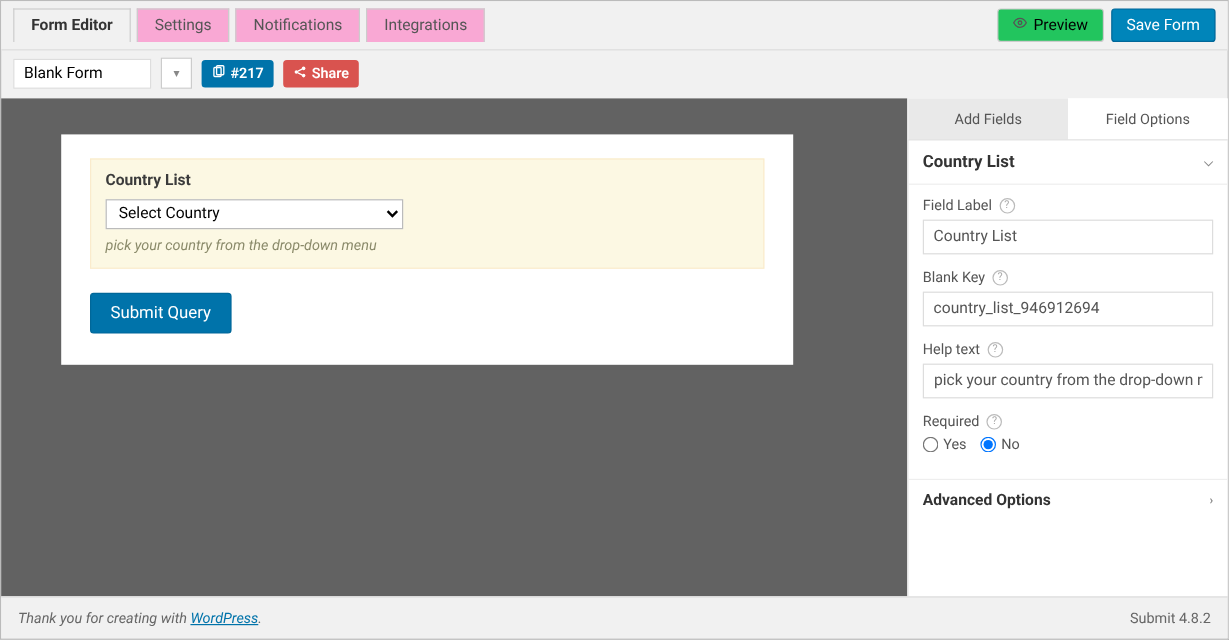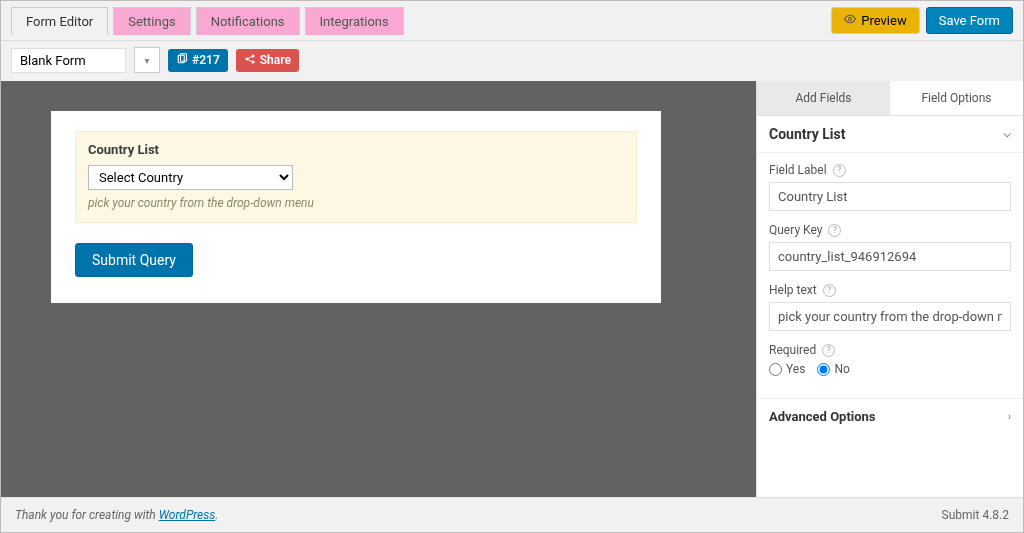--- a/index.html
+++ b/index.html
@@ -4,40 +4,40 @@
 <style>
   * { margin: 0; padding: 0; box-sizing: border-box; font-family: -apple-system, BlinkMacSystemFont, "Segoe UI", Roboto, "Helvetica Neue", Arial, sans-serif; }
   body { background: #f1f1f1; color: #444; font-size: 13px; }
 
   .page { width: 1024px; height: 533px; display: flex; flex-direction: column; border: 1px solid #bbb; background: #f1f1f1; }
 
   
   .topbar { display: flex; justify-content: space-between; align-items: flex-start; padding: 6px 10px 0 10px; background: #f1f1f1; border-bottom: 1px solid #ddd; flex: 0 0 auto; }
   .tabs { display: flex; gap: 5px; }
   .tab { background: #f9a8d4; border: 1px solid #ccc; padding: 6px 14px; font-size: 13px; color: #555; cursor: pointer; border-bottom: none; }
-  .tab.active { background: #f1f1f1; font-weight: 400; color: #333; position: relative; z-index: 1; }
+  .tab.active { background: #f1f1f1; font-weight: 700; color: #333; position: relative; z-index: 1; }
   .topactions { display: flex; gap: 6px; padding-bottom: 6px; }
   .btn { padding: 5px 12px; font-size: 13px; border-radius: 3px; border: 1px solid #ccc; background: #f7f7f7; cursor: pointer; display: inline-flex; align-items: center; gap: 5px; }
   .btn.primary { background: #0085ba; border-color: #006799; color: #fff; }
-  .btn.white { background: #eab308; }
+  .btn.white { background: #22c55e; }
 
   
   .secondbar { display: flex; align-items: center; gap: 8px; padding: 6px 10px 8px 10px; flex: 0 0 auto; }
   .form-name-input { background: #fff; border: 1px solid #ddd; padding: 4px 8px; font-size: 13px; width: 115px; }
   .collapse-btn { background: #fff; border: 1px solid #ccc; width: 26px; height: 26px; display: inline-flex; align-items: center; justify-content: center; cursor: pointer; }
   .copy-btn { background: #0073aa; color: #fff; padding: 4px 8px; border-radius: 3px; font-size: 12px; font-weight: 600; border: none; cursor: pointer; display: inline-flex; align-items: center; gap: 4px; }
   .share-btn { background: #d9534f; color: #fff; padding: 4px 8px; border-radius: 3px; font-size: 12px; font-weight: 600; border: none; cursor: pointer; display: inline-flex; align-items: center; gap: 4px; }
 
   
   .mainsplit { display: flex; flex: 1 1 auto; min-height: 0; }
   .canvas { flex: 1 1 auto; background: #626262; padding: 30px 50px; overflow: auto; }
   .formcard { background: #fff; padding: 20px 24px 26px 24px; max-width: 610px; }
   .fieldblock { background: #fcf8e3; border: 1px solid #faebcc; padding: 10px 12px 12px 12px; }
   .fieldblock .label { font-weight: 700; font-size: 13px; color: #3b3b3b; margin-bottom: 8px; }
-  .fieldblock select { width: 205px; padding: 3px 6px; font-size: 13px; border: 1px solid #bbb; background: #fff; }
+  .fieldblock select { width: 248px; padding: 3px 6px; font-size: 13px; border: 1px solid #bbb; background: #fff; }
   .fieldblock .help { font-style: italic; color: #8a8a6a; font-size: 12px; margin-top: 6px; }
   .submitbtn { background: #0073aa; color: #fff; border: 1px solid #006799; border-radius: 3px; padding: 8px 16px; font-size: 14px; margin-top: 20px; cursor: pointer; }
 
   
   .rightpanel { width: 267px; background: #fff; border-left: 1px solid #ddd; display: flex; flex-direction: column; }
   .righttabs { display: flex; border-bottom: 1px solid #ddd; }
   .righttab { flex: 1; text-align: center; padding: 10px 6px; font-size: 12px; color: #555; cursor: pointer; background: #fff; }
   .righttab.inactive { background: #e9e9e9; }
   .section-header { padding: 10px 12px; font-weight: 700; font-size: 14px; color: #333; border-bottom: 1px solid #eee; display: flex; justify-content: space-between; align-items: center; cursor: pointer; }
   .section-body { padding: 10px 12px; }
@@ -139,21 +139,21 @@
         <div class="option-row">
           <div class="option-label">
             <span>Field Label</span>
             <span class="helpicon">?</span>
           </div>
           <input class="option-input" value="Country List" style="">
         </div>
 
         <div class="option-row">
           <div class="option-label">
-            <span>Query Key</span>
+            <span>Blank Key</span>
             <span class="helpicon">?</span>
           </div>
           <input class="option-input" value="country_list_946912694" style="">
         </div>
 
         <div class="option-row">
           <div class="option-label">
             <span>Help text</span>
             <span class="helpicon">?</span>
           </div>

